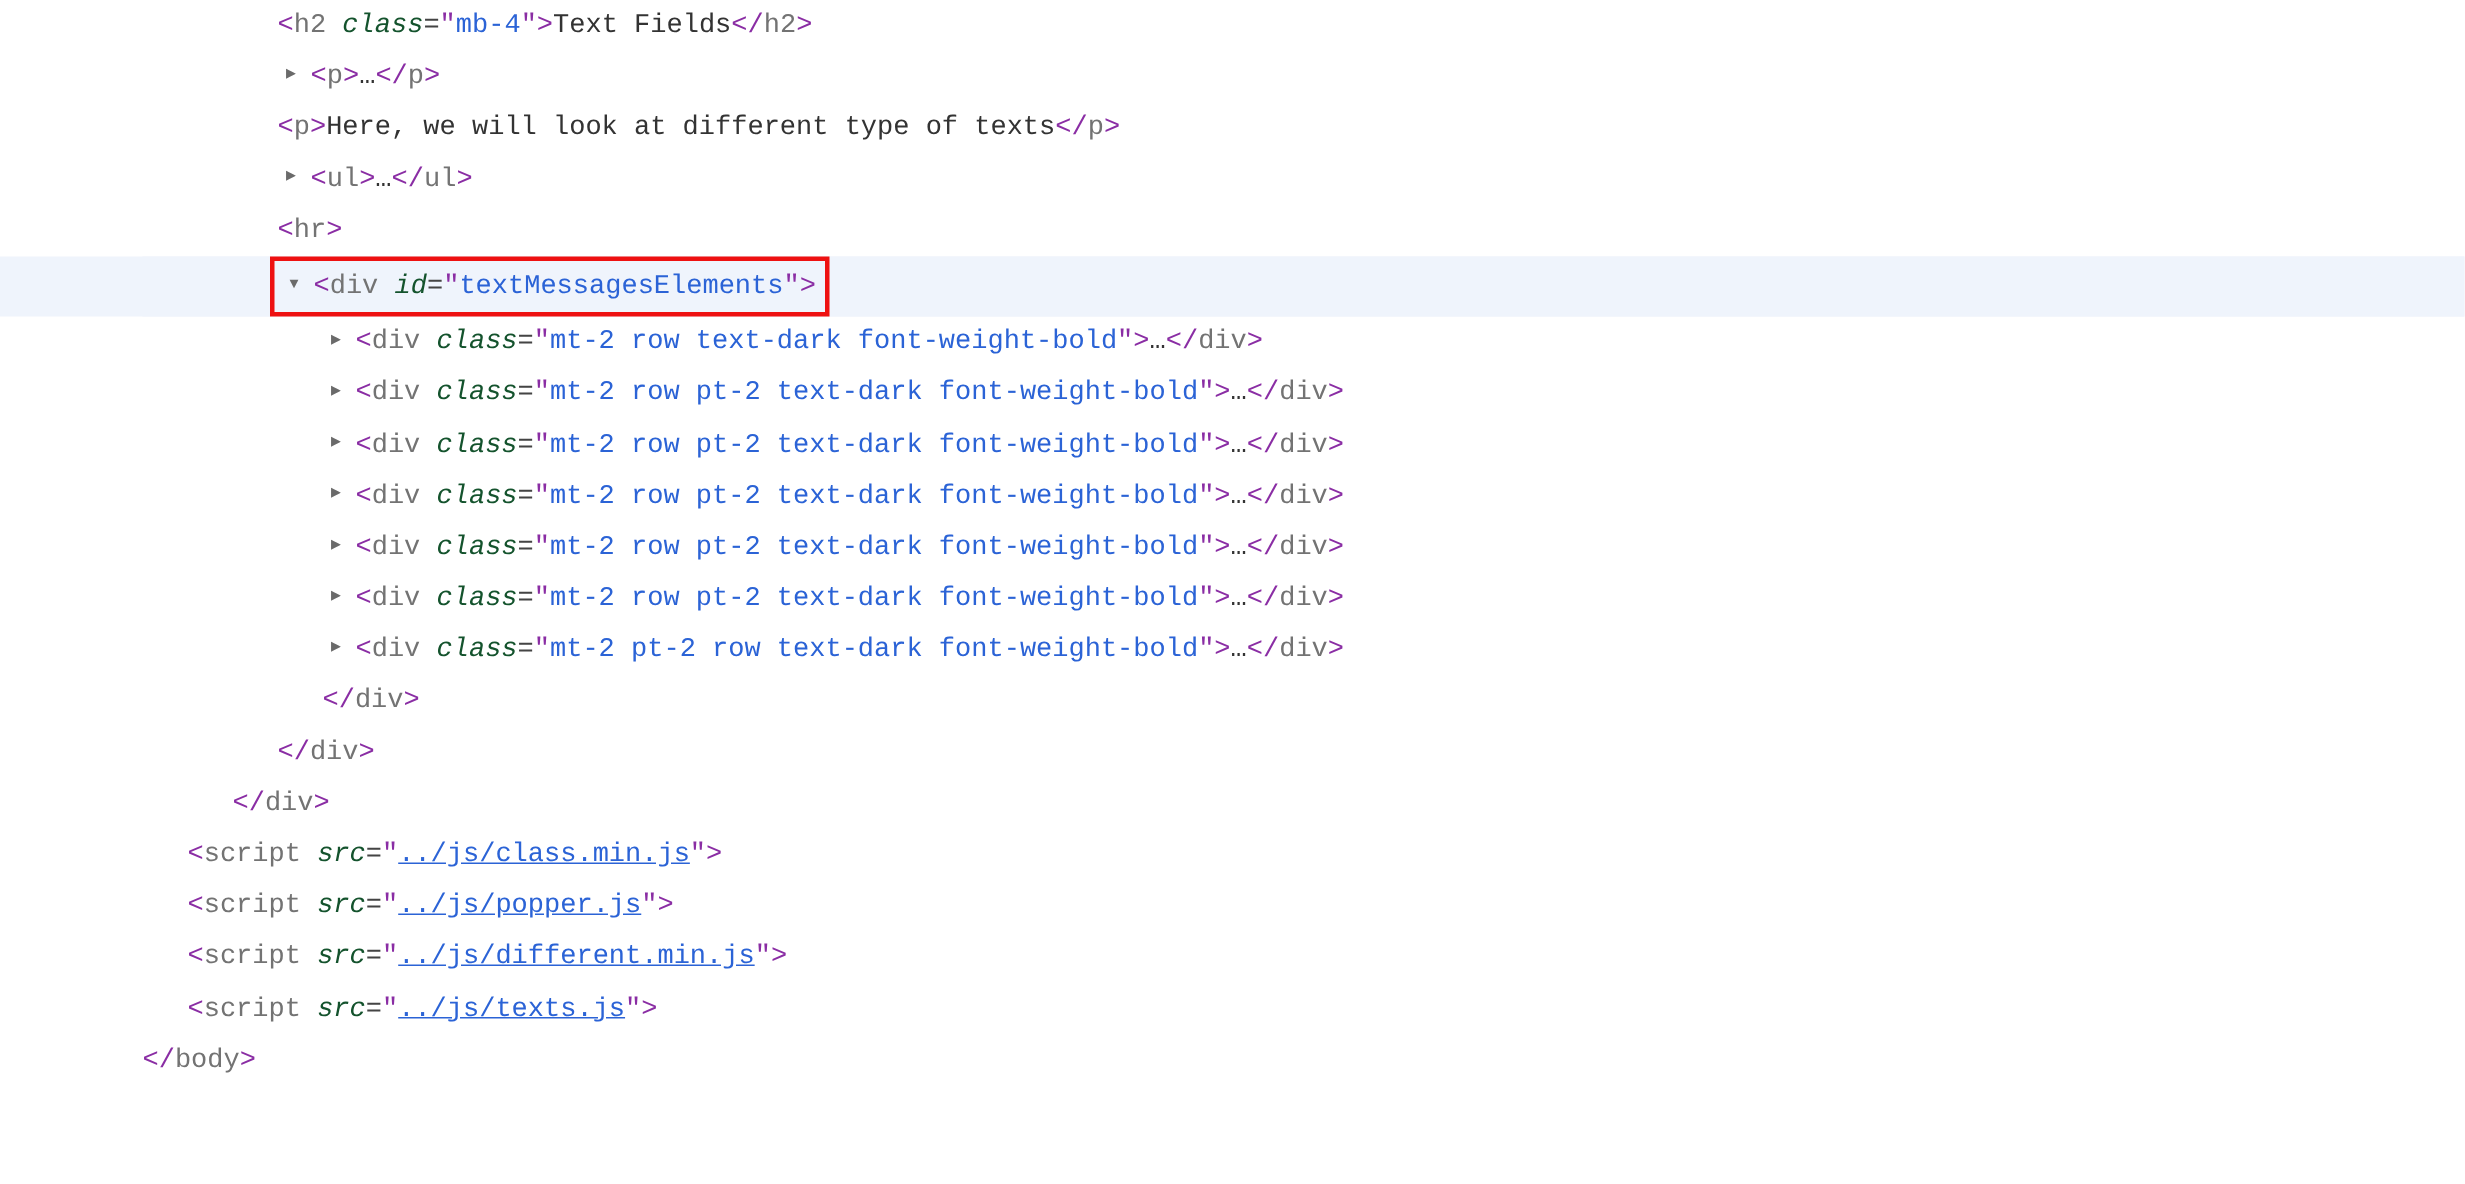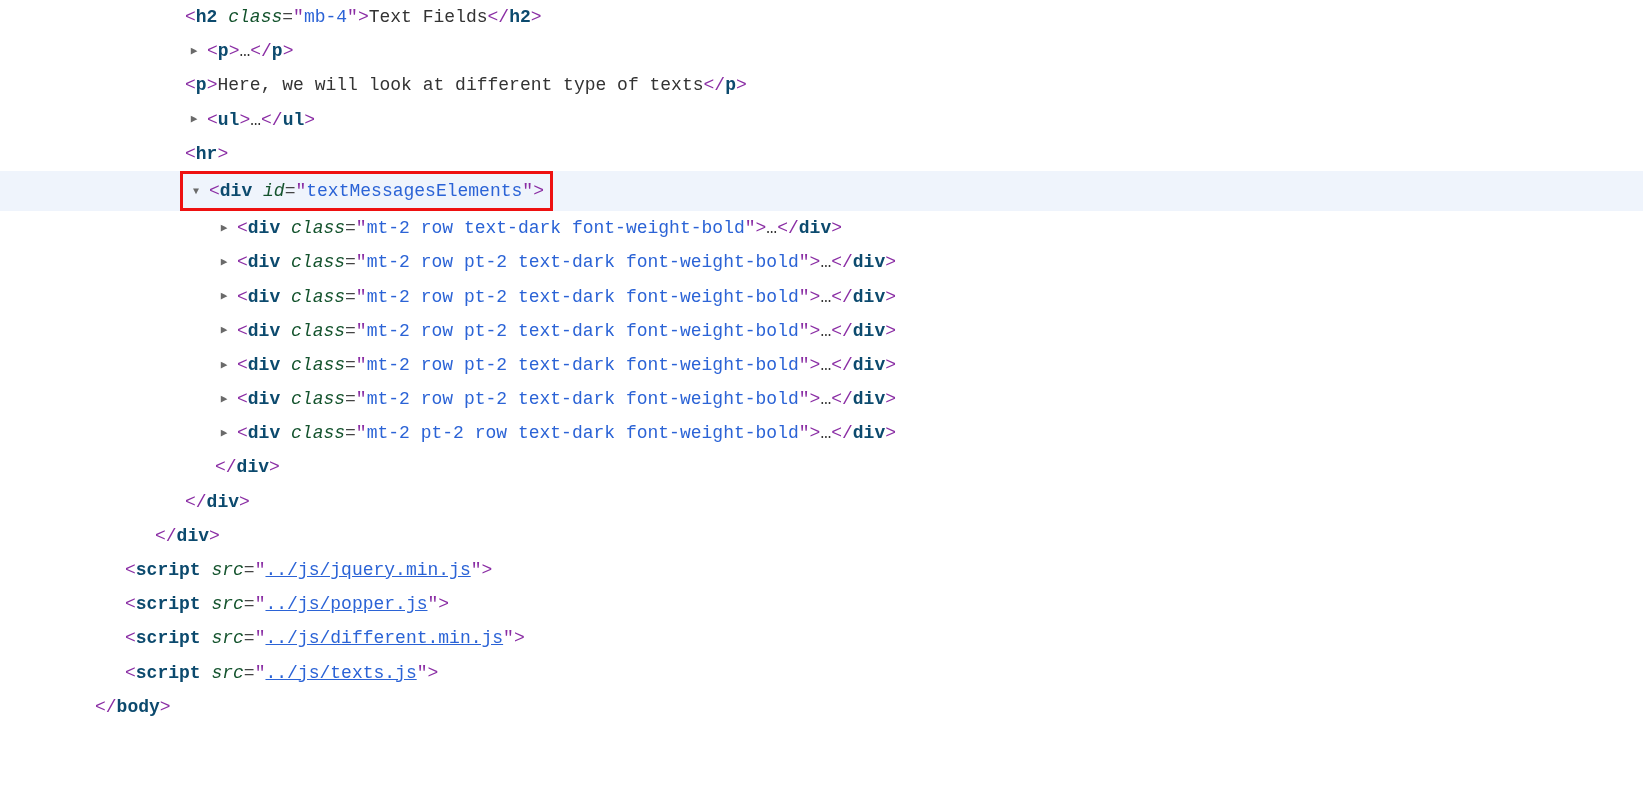--- a/index.html
+++ b/index.html
@@ -38,21 +38,21 @@
       width: 18px;
       text-align: center;
       font-size: 11px;
       color: #6a6a6a;
       vertical-align: middle;
       margin-right: 4px;
       user-select: none;
     }
     .triangle.down { font-size: 10px; }
     .tag-bracket { color: #8a2da4; }
-    .tag-name { color: #0c4a6e; font-weight: bold; }
+    .tag-name { color: #737373; }
     .attr-name { color: #14532d; font-style: italic; }
     .attr-eq { color: #444; }
     .attr-val { color: #2b63d6; }
     .text-content { color: #333; }
     .ellipsis { color: #333; }
     .link-val { color: #2b63d6; text-decoration: underline; }
     .red-box {
       display: inline-block;
       border: 3px solid #e11;
       padding: 0 6px;
@@ -73,18 +73,18 @@
     <div class="line indent-4"><span class="triangle">▶</span><span><span class="tag-bracket">&lt;</span><span class="tag-name">div</span> <span class="attr-name">class</span><span class="attr-eq">=</span><span class="tag-bracket">"</span><span class="attr-val">mt-2 row text-dark font-weight-bold</span><span class="tag-bracket">"</span><span class="tag-bracket">&gt;</span><span class="ellipsis">…</span><span class="tag-bracket">&lt;/</span><span class="tag-name">div</span><span class="tag-bracket">&gt;</span></span></div>
     <div class="line indent-4"><span class="triangle">▶</span><span><span class="tag-bracket">&lt;</span><span class="tag-name">div</span> <span class="attr-name">class</span><span class="attr-eq">=</span><span class="tag-bracket">"</span><span class="attr-val">mt-2 row pt-2 text-dark font-weight-bold</span><span class="tag-bracket">"</span><span class="tag-bracket">&gt;</span><span class="ellipsis">…</span><span class="tag-bracket">&lt;/</span><span class="tag-name">div</span><span class="tag-bracket">&gt;</span></span></div>
     <div class="line indent-4"><span class="triangle">▶</span><span><span class="tag-bracket">&lt;</span><span class="tag-name">div</span> <span class="attr-name">class</span><span class="attr-eq">=</span><span class="tag-bracket">"</span><span class="attr-val">mt-2 row pt-2 text-dark font-weight-bold</span><span class="tag-bracket">"</span><span class="tag-bracket">&gt;</span><span class="ellipsis">…</span><span class="tag-bracket">&lt;/</span><span class="tag-name">div</span><span class="tag-bracket">&gt;</span></span></div>
     <div class="line indent-4"><span class="triangle">▶</span><span><span class="tag-bracket">&lt;</span><span class="tag-name">div</span> <span class="attr-name">class</span><span class="attr-eq">=</span><span class="tag-bracket">"</span><span class="attr-val">mt-2 row pt-2 text-dark font-weight-bold</span><span class="tag-bracket">"</span><span class="tag-bracket">&gt;</span><span class="ellipsis">…</span><span class="tag-bracket">&lt;/</span><span class="tag-name">div</span><span class="tag-bracket">&gt;</span></span></div>
     <div class="line indent-4"><span class="triangle">▶</span><span><span class="tag-bracket">&lt;</span><span class="tag-name">div</span> <span class="attr-name">class</span><span class="attr-eq">=</span><span class="tag-bracket">"</span><span class="attr-val">mt-2 row pt-2 text-dark font-weight-bold</span><span class="tag-bracket">"</span><span class="tag-bracket">&gt;</span><span class="ellipsis">…</span><span class="tag-bracket">&lt;/</span><span class="tag-name">div</span><span class="tag-bracket">&gt;</span></span></div>
     <div class="line indent-4"><span class="triangle">▶</span><span><span class="tag-bracket">&lt;</span><span class="tag-name">div</span> <span class="attr-name">class</span><span class="attr-eq">=</span><span class="tag-bracket">"</span><span class="attr-val">mt-2 row pt-2 text-dark font-weight-bold</span><span class="tag-bracket">"</span><span class="tag-bracket">&gt;</span><span class="ellipsis">…</span><span class="tag-bracket">&lt;/</span><span class="tag-name">div</span><span class="tag-bracket">&gt;</span></span></div>
     <div class="line indent-4"><span class="triangle">▶</span><span><span class="tag-bracket">&lt;</span><span class="tag-name">div</span> <span class="attr-name">class</span><span class="attr-eq">=</span><span class="tag-bracket">"</span><span class="attr-val">mt-2 pt-2 row text-dark font-weight-bold</span><span class="tag-bracket">"</span><span class="tag-bracket">&gt;</span><span class="ellipsis">…</span><span class="tag-bracket">&lt;/</span><span class="tag-name">div</span><span class="tag-bracket">&gt;</span></span></div>
     <div class="line indent-4"><span><span class="tag-bracket">&lt;/</span><span class="tag-name">div</span><span class="tag-bracket">&gt;</span></span></div>
     <div class="line indent-3"><span><span class="tag-bracket">&lt;/</span><span class="tag-name">div</span><span class="tag-bracket">&gt;</span></span></div>
     <div class="line indent-2"><span><span class="tag-bracket">&lt;/</span><span class="tag-name">div</span><span class="tag-bracket">&gt;</span></span></div>
-    <div class="line indent-1"><span><span class="tag-bracket">&lt;</span><span class="tag-name">script</span> <span class="attr-name">src</span><span class="attr-eq">=</span><span class="tag-bracket">"</span><span class="link-val">../js/jquery.min.js</span><span class="tag-bracket">"</span><span class="tag-bracket">&gt;</span></span></div>
+    <div class="line indent-1"><span><span class="tag-bracket">&lt;</span><span class="tag-name">script</span> <span class="attr-name">src</span><span class="attr-eq">=</span><span class="tag-bracket">"</span><span class="link-val">../js/class.min.js</span><span class="tag-bracket">"</span><span class="tag-bracket">&gt;</span></span></div>
     <div class="line indent-1"><span><span class="tag-bracket">&lt;</span><span class="tag-name">script</span> <span class="attr-name">src</span><span class="attr-eq">=</span><span class="tag-bracket">"</span><span class="link-val">../js/popper.js</span><span class="tag-bracket">"</span><span class="tag-bracket">&gt;</span></span></div>
     <div class="line indent-1"><span><span class="tag-bracket">&lt;</span><span class="tag-name">script</span> <span class="attr-name">src</span><span class="attr-eq">=</span><span class="tag-bracket">"</span><span class="link-val">../js/different.min.js</span><span class="tag-bracket">"</span><span class="tag-bracket">&gt;</span></span></div>
     <div class="line indent-1"><span><span class="tag-bracket">&lt;</span><span class="tag-name">script</span> <span class="attr-name">src</span><span class="attr-eq">=</span><span class="tag-bracket">"</span><span class="link-val">../js/texts.js</span><span class="tag-bracket">"</span><span class="tag-bracket">&gt;</span></span></div>
     <div class="line indent-0"><span><span class="tag-bracket">&lt;/</span><span class="tag-name">body</span><span class="tag-bracket">&gt;</span></span></div>
   </div>
 
 </body></html>

